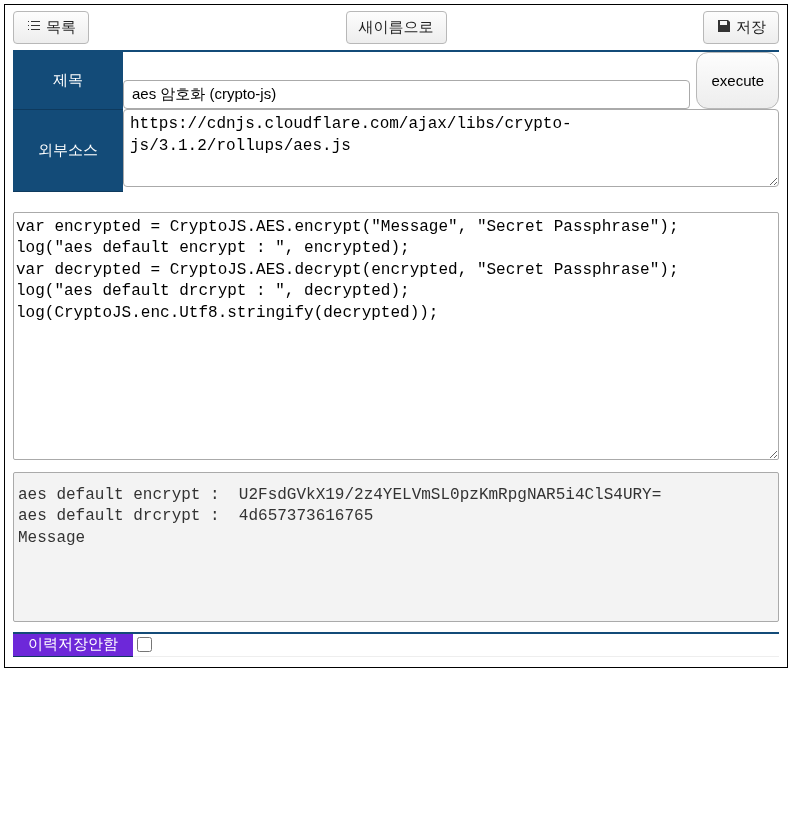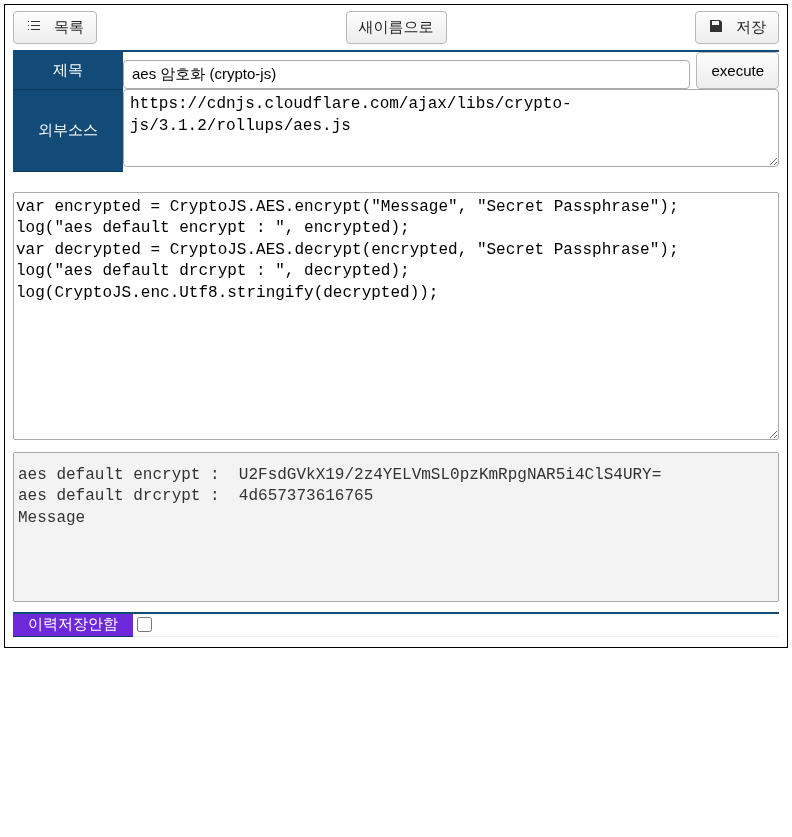--- a/index.html
+++ b/index.html
@@ -24,21 +24,21 @@
     display: flex;
     align-items: center;
     margin-bottom: 6px;
   }
   .toolbar-left { flex: 0 0 auto; }
   .toolbar-center { flex: 1; display: flex; justify-content: center; }
   .toolbar-right { flex: 0 0 auto; }
   .btn {
     display: inline-flex;
     align-items: flex-end;
-    gap: 12px;
+    gap: 4px;
     padding: 6px 12px;
     font-size: 15px;
     background: linear-gradient(to bottom, #fdfdfd, #ededed);
     border: 1px solid #b8b8b8;
     border-radius: 4px;
     cursor: pointer;
     color: #222;
   }
   .btn svg { width: 16px; height: 16px; }
   .hr-top {
@@ -71,25 +71,25 @@
   .title-row { display: flex; gap: 6px; align-items: flex-end; }
   .text-input {
     flex: 1;
     padding: 5px 8px;
     font-size: 15px;
     border: 1px solid #aaa;
     border-radius: 4px;
     font-family: Arial, sans-serif;
   }
   .exec-btn {
-    padding: 9px 14px;
+    padding: 19px 14px;
     font-size: 15px;
     background: linear-gradient(to bottom,#fdfdfd,#ededed);
     border: 1px solid #b8b8b8;
-    border-radius: 4px;
+    border-radius: 12px;
     cursor: pointer;
   }
   .ext-src {
     width: 100%;
     height: 78px;
     font-family: "Courier New", monospace;
     font-size: 16px;
     padding: 4px 6px;
     border: 1px solid #aaa;
     border-radius: 4px;

